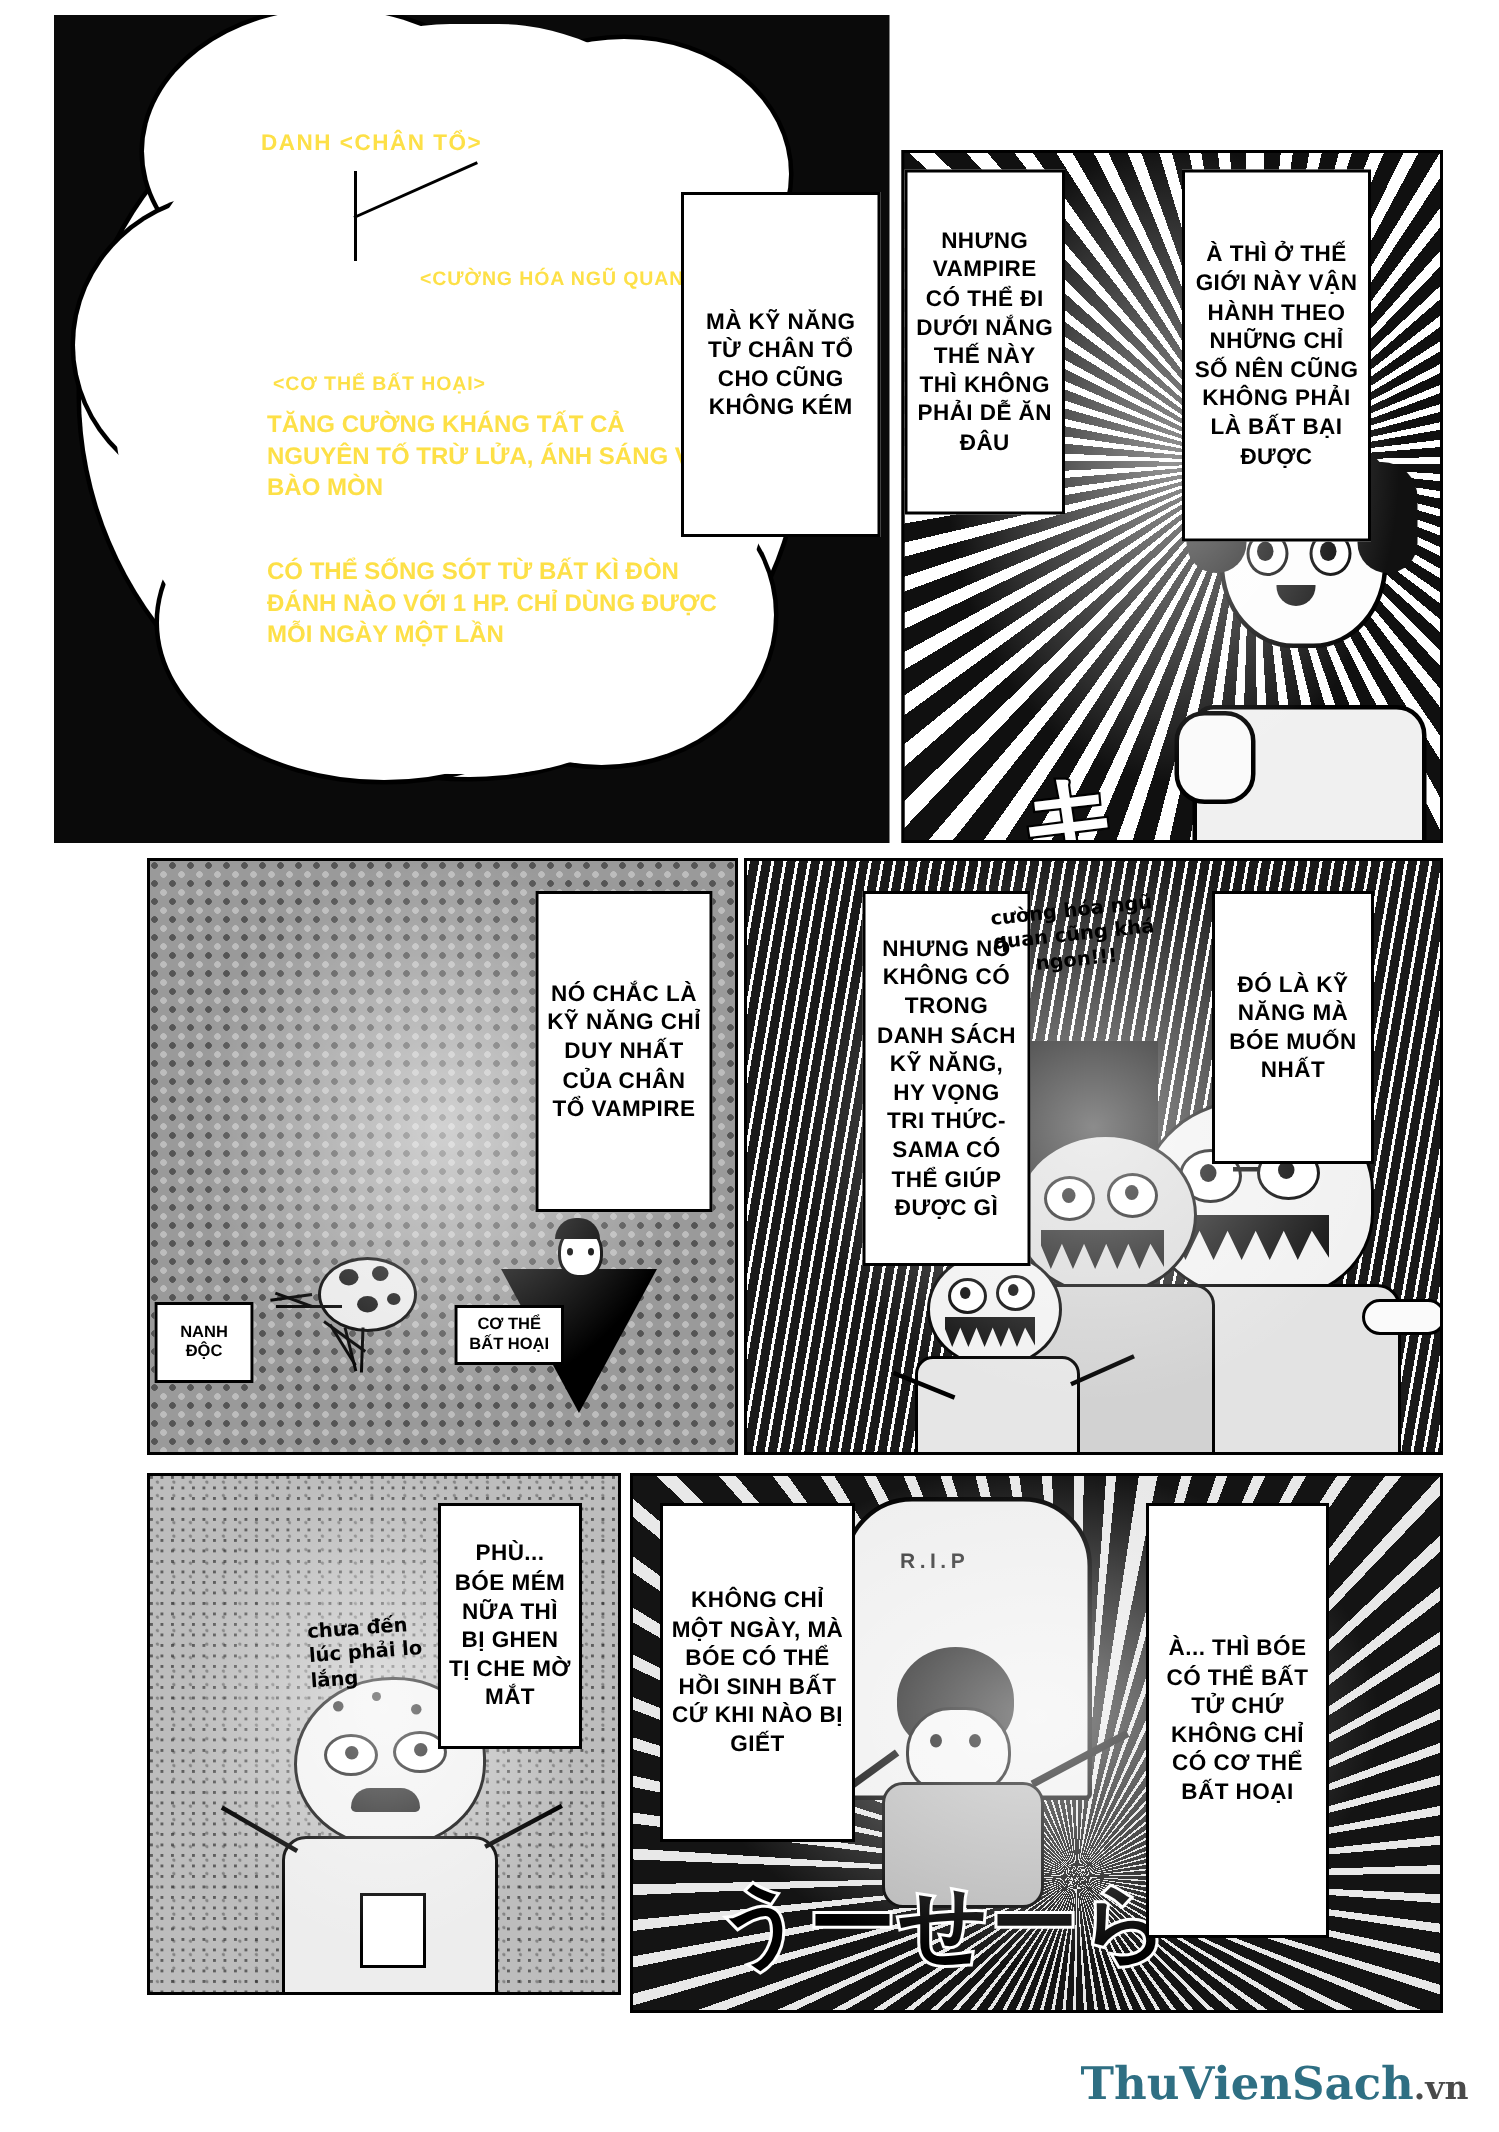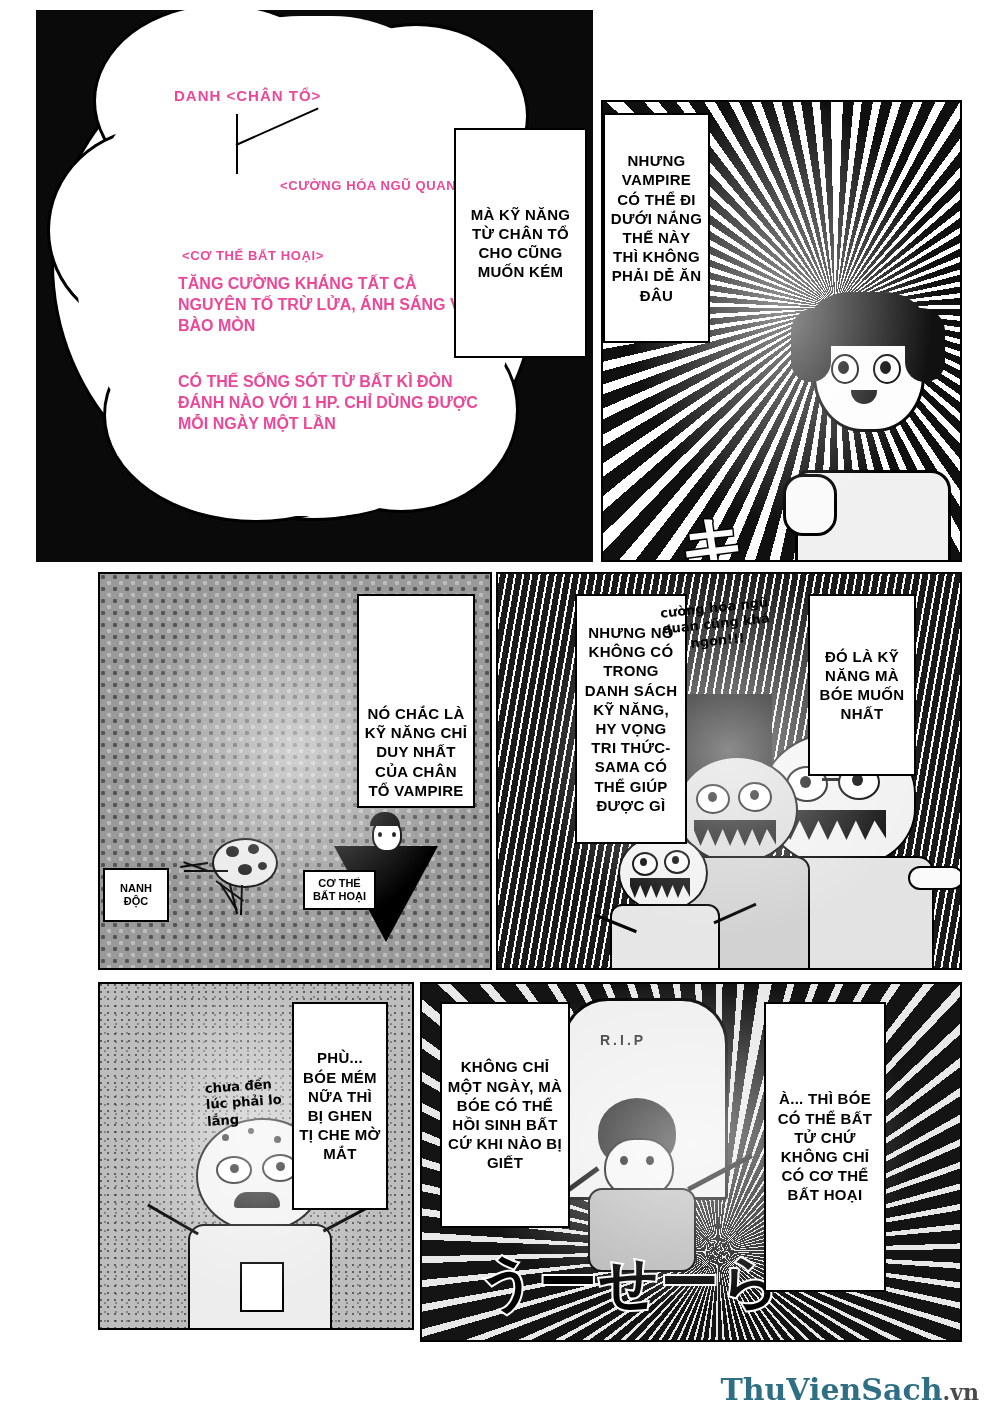--- a/index.html
+++ b/index.html
@@ -110,21 +110,21 @@
     font-weight: 700;
     font-size: 11px;
     line-height: 1.2;
     padding: 3px 4px;
     color: #000;
   }
 
   .plain-text {
     position: absolute;
     font-weight: 700;
-    color: #ec4899;
+    color: #fde047;
     line-height: 1.3;
   }
 
   .handwrite {
     position: absolute;
     font-family: "DejaVu Sans", sans-serif;
     font-size: 13px;
     font-weight: 700;
     line-height: 1.25;
     color: #000;
@@ -279,21 +279,21 @@
 
     <div class="plain-text" style="left:244px; top:168px; font-size:13px; letter-spacing:0.6px;">&lt;CƯỜNG HÓA NGŨ QUAN&gt;</div>
 
     <div class="plain-text" style="left:146px; top:238px; font-size:13px; letter-spacing:0.6px;">&lt;CƠ THỂ BẤT HOẠI&gt;</div>
 
     <div class="plain-text" style="left:142px; top:264px; width:300px; font-size:16px;">TĂNG CƯỜNG KHÁNG TẤT CẢ NGUYÊN TỐ TRỪ LỬA, ÁNH SÁNG VÀ BÀO MÒN</div>
 
     <div class="plain-text" style="left:142px; top:362px; width:300px; font-size:16px;">CÓ THỂ SỐNG SÓT TỪ BẤT KÌ ĐÒN ĐÁNH NÀO VỚI 1 HP. CHỈ DÙNG ĐƯỢC MỖI NGÀY MỘT LẦN</div>
 
     <div class="tbox" style="left:418px; top:118px; width:133px; height:230px; font-size:15px;">
-      <span>MÀ KỸ NĂNG TỪ CHÂN TỔ CHO CŨNG MUỐN KÉM</span>
+      <span>MÀ KỸ NĂNG TỪ CHÂN TỔ CHO CŨNG KHÔNG KÉM</span>
     </div>
   </div>
 
   <div class="panel tone-burst vignette" style="left:601px; top:100px; width:361px; height:462px;">
 
     <div class="fig" style="left:166px; top:196px; width:200px; height:266px;">
       <div style="position:absolute; left:26px; top:172px; width:150px; height:96px; background:#f0f0f0; border:3px solid #000; border-radius:14px 20px 0 0;"></div>
       <div style="position:absolute; left:44px; top:6px; width:106px; height:122px; background:#fdfdfd; border:3px solid #000; border-radius:50% 50% 44% 44%;"></div>
       <div style="position:absolute; left:34px; top:-6px; width:128px; height:54px; background:#111; border-radius:60px 60px 10px 10px;"></div>
       <div style="position:absolute; left:22px; top:10px; width:40px; height:74px; background:#111; border-radius:26px 6px 22px 22px;"></div>
@@ -304,20 +304,23 @@
       <div class="pupil" style="left:111px; top:63px; width:11px; height:13px;"></div>
       <div style="position:absolute; left:82px; top:92px; width:26px; height:14px; background:#111; border-radius:0 0 14px 14px;"></div>
       <div style="position:absolute; left:14px; top:176px; width:48px; height:56px; background:#fafafa; border:3px solid #000; border-radius:20px;"></div>
     </div>
     <div class="sfx" style="left:78px; top:400px; font-size:64px;">キ</div>
   </div>
 
   <div class="tbox" style="left:603px; top:113px; width:107px; height:230px; font-size:15px;">
     <span>NHƯNG VAMPIRE CÓ THỂ ĐI DƯỚI NẮNG THẾ NÀY THÌ KHÔNG PHẢI DỄ ĂN ĐÂU</span>
   </div>
+  <div class="tbox" style="left:788px; top:113px; width:126px; height:248px; font-size:15px;">
+    <span>À THÌ Ở THẾ GIỚI NÀY VẬN HÀNH THEO NHỮNG CHỈ SỐ NÊN CŨNG KHÔNG PHẢI LÀ BẤT BẠI ĐƯỢC</span>
+  </div>
 
   <div class="panel tone-scale vignette" style="left:98px; top:572px; width:394px; height:398px;">
 
     <div class="fig" style="left:86px; top:258px; width:120px; height:84px;">
       <div class="spider-body" style="left:26px; top:6px; width:62px; height:46px;"></div>
       <div class="spot" style="left:40px; top:14px; width:13px; height:11px;"></div>
       <div class="spot" style="left:62px; top:12px; width:11px; height:10px;"></div>
       <div class="spot" style="left:52px; top:32px; width:14px; height:11px;"></div>
       <div class="spot" style="left:72px; top:30px; width:9px; height:8px;"></div>
       <div class="spider-leg" style="left:30px; top:48px; width:34px; transform:rotate(36deg);"></div>
@@ -333,21 +336,21 @@
       <div class="vamp-head" style="left:44px; top:12px;"></div>
       <div class="vamp-hair" style="left:42px; top:6px;"></div>
       <div class="pupil" style="left:50px; top:26px; width:4px; height:5px;"></div>
       <div class="pupil" style="left:64px; top:26px; width:4px; height:5px;"></div>
     </div>
 
     <div class="line" style="left:84px; top:296px; width:44px; height:2px;"></div>
     <div class="line" style="left:206px; top:300px; width:40px; height:2px;"></div>
   </div>
 
-  <div class="tbox" style="left:357px; top:594px; width:118px; height:214px; font-size:15px;align-items:flex-end;">
+  <div class="tbox" style="left:357px; top:594px; width:118px; height:214px; font-size:15px;">
     <span>NÓ CHẮC LÀ KỸ NĂNG CHỈ DUY NHẤT CỦA CHÂN TỔ VAMPIRE</span>
   </div>
   <div class="label-box" style="left:103px; top:868px; width:66px; height:54px;">
     <span>NANH ĐỘC</span>
   </div>
   <div class="label-box" style="left:303px; top:870px; width:73px; height:40px;">
     <span>CƠ THỂ BẤT HOẠI</span>
   </div>
 
   <div class="panel tone-speed vignette" style="left:496px; top:572px; width:466px; height:398px;">
@@ -410,21 +413,21 @@
       <div class="spot" style="left:96px; top:24px; width:7px; height:7px;"></div>
       <div style="position:absolute; left:56px; top:80px; width:46px; height:16px; background:#111; border-radius:16px 16px 4px 4px;"></div>
       <div style="position:absolute; left:10px; top:112px; width:140px; height:108px; background:#ededed; border:2px solid #000; border-radius:16px 16px 0 0;"></div>
       <div style="position:absolute; left:62px; top:150px; width:40px; height:46px; background:#fff; border:2px solid #000;"></div>
       <div class="line" style="left:-34px; top:106px; width:58px; height:3px; transform:rotate(30deg);"></div>
       <div class="line" style="left:142px; top:104px; width:58px; height:3px; transform:rotate(-28deg);"></div>
     </div>
   </div>
 
   <div class="handwrite" style="left:206px; top:1078px; width:84px; text-align:left; transform:rotate(-4deg);">chưa đến lúc phải lo lắng</div>
-  <div class="tbox" style="left:292px; top:1002px; width:96px; height:208px; font-size:15px;">
+  <div class="tbox" style="left:292px; top:1002px; width:96px; height:164px; font-size:15px;">
     <span>PHÙ... BÓE MÉM NỮA THÌ BỊ GHEN TỊ CHE MỜ MẮT</span>
   </div>
 
   <div class="panel tone-rubble vignette" style="left:420px; top:982px; width:542px; height:360px;">
 
     <div class="tomb" style="left:140px; top:14px; width:160px; height:196px;"></div>
     <div class="tomb-rip" style="left:178px; top:48px;">R.I.P</div>
 
     <div class="fig" style="left:120px; top:108px; width:230px; height:200px;">
       <div style="position:absolute; left:56px; top:6px; width:78px; height:70px; background:#111; border-radius:50% 50% 44% 44%;"></div>

